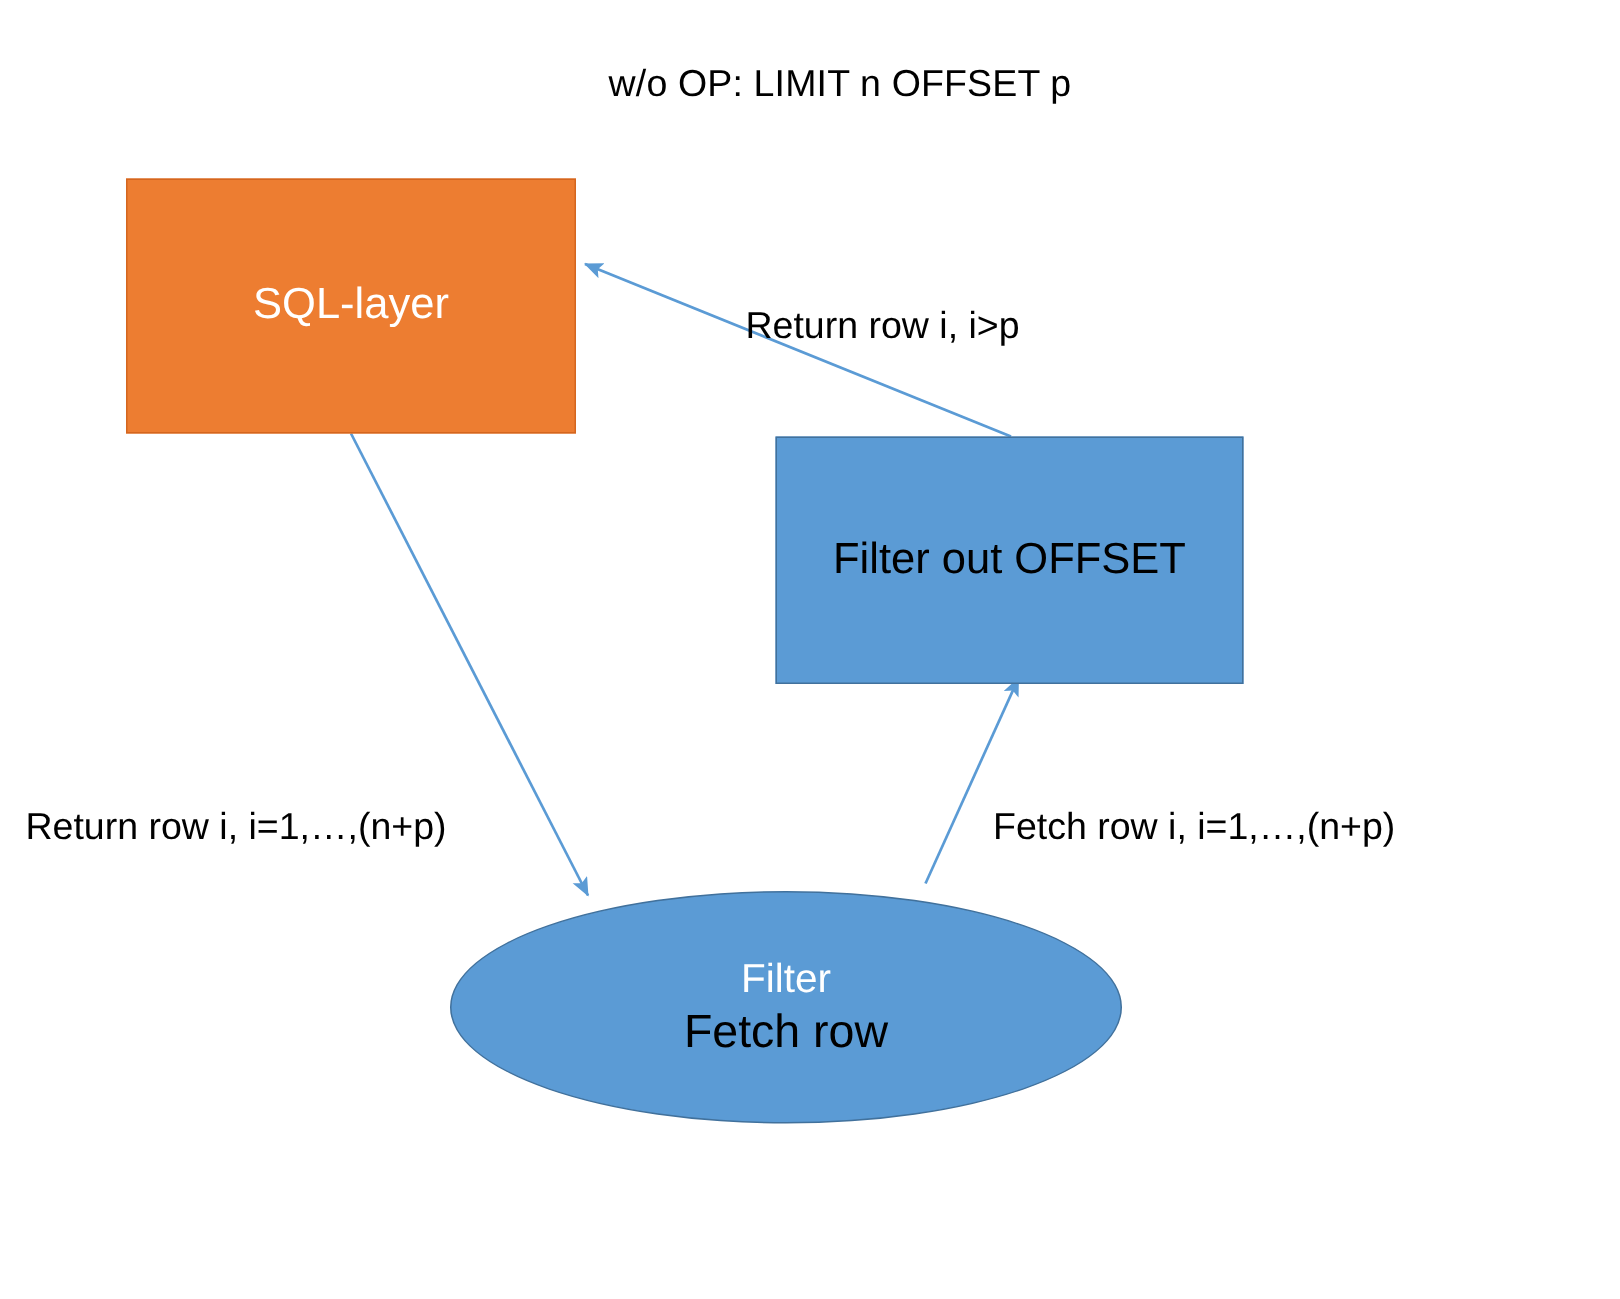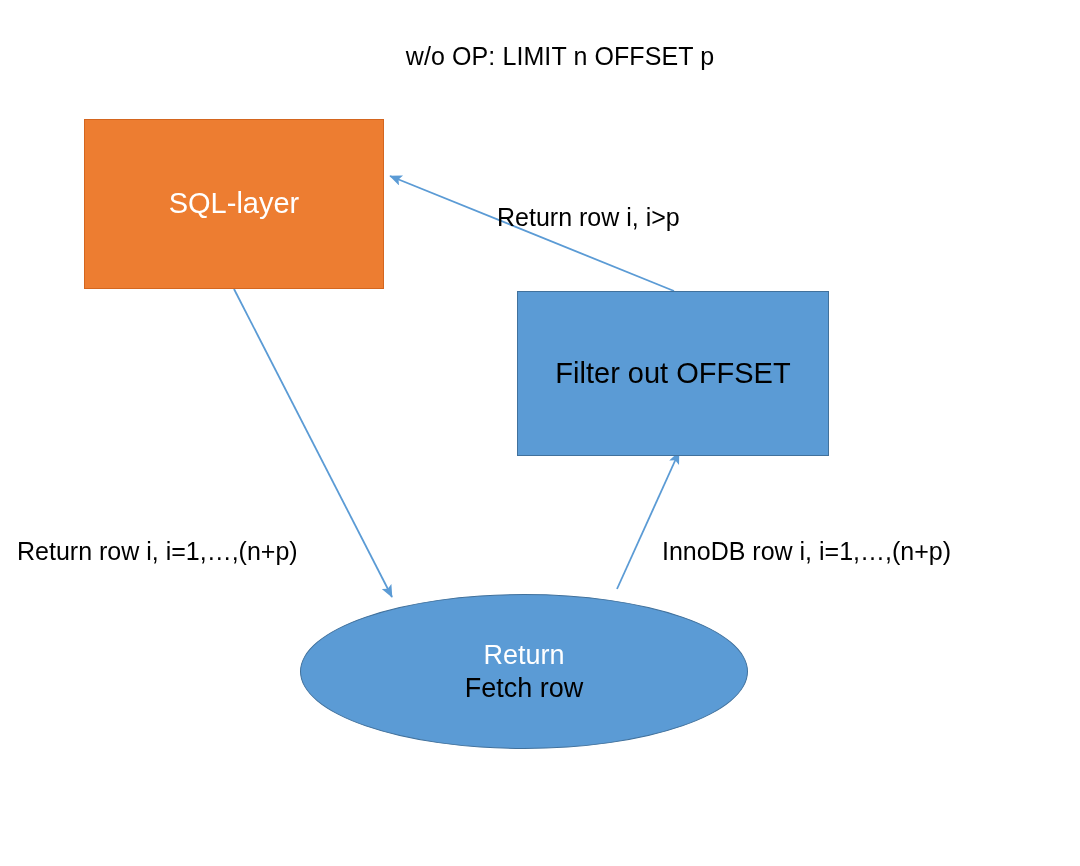--- a/index.html
+++ b/index.html
@@ -78,21 +78,21 @@
     height: 155px;
     background: #5B9BD5;
     border: 1.5px solid #41719C;
     border-radius: 50%;
   }
   .node-innodb .node-label-primary {
     font-size: 27px;
     color: #ffffff;
   }
   .node-innodb .node-label-secondary {
-    font-size: 27px;
+    font-size: 31px;
     color: #000000;
   }
 
   
   .edge-label {
     position: absolute;
     font-size: 25px;
     color: #000000;
     white-space: nowrap;
     margin-top: 36px;
@@ -134,23 +134,23 @@
 
   <div class="node node-sql">
     <span class="node-label">SQL-layer</span>
   </div>
 
   <div class="node node-filter">
     <span class="node-label">Filter out OFFSET</span>
   </div>
 
   <div class="node node-innodb">
-    <span class="node-label-primary">Return</span>
+    <span class="node-label-primary">Filter</span>
     <span class="node-label-secondary">Fetch row</span>
   </div>
 
   <div class="edge-label edge-label-return-gtp">Return row i, i&gt;p</div>
 
   <div class="edge-label edge-label-fetch-rows">Return row i, i=1,…,(n+p)</div>
 
-  <div class="edge-label edge-label-return-rows">InnoDB row i, i=1,…,(n+p)</div>
+  <div class="edge-label edge-label-return-rows">Fetch row i, i=1,…,(n+p)</div>
 
 </div>
 
 </body></html>

